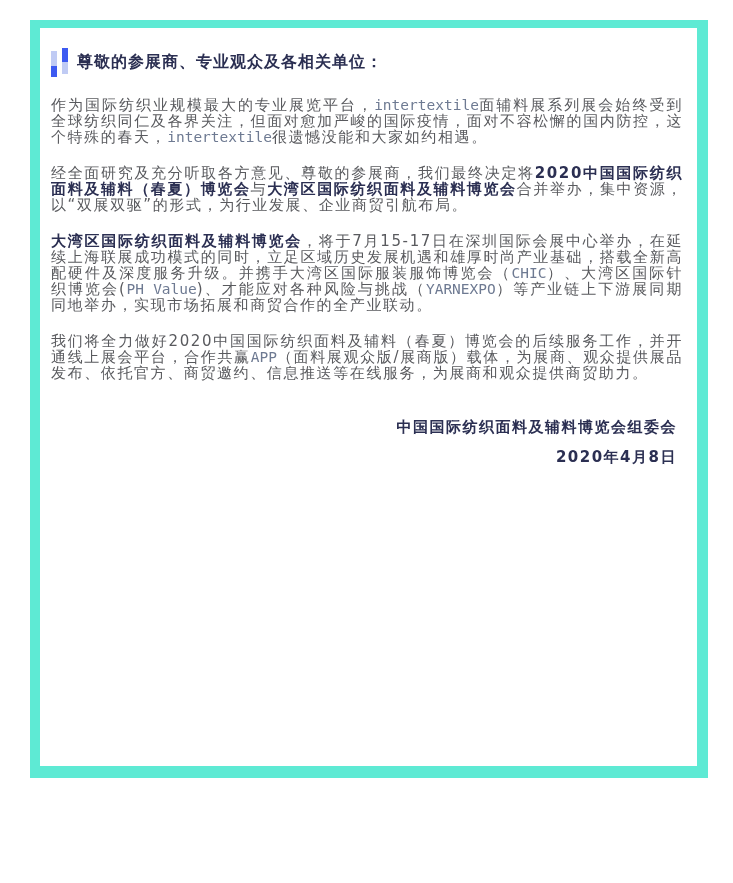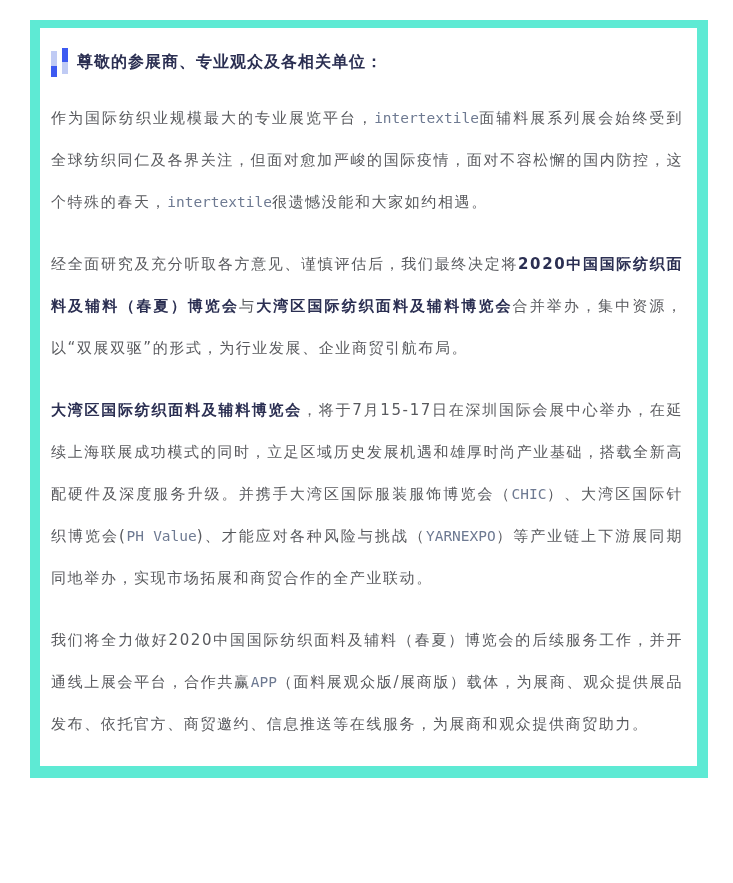--- a/index.html
+++ b/index.html
@@ -63,21 +63,21 @@
     font-size: 16px;
     font-weight: bold;
     color: #2b2f52;
     letter-spacing: 1px;
     margin-left: 9px;
     white-space: nowrap;
   }
   .para {
     margin: 0 0 20px 0;
     font-size: 15px;
-    line-height: 42px;
+    line-height: 16px;
     letter-spacing: 1.6px;
     color: #595a5e;
     text-align: justify;
   }
   .b {
     font-weight: bold;
     color: #2b2f52;
   }
   .lt {
     font-family: "DejaVu Sans Mono", monospace;
@@ -105,26 +105,27 @@
     <div class="heading">
       <span class="icon-bars">
         <span class="bar bar-l"></span>
         <span class="bar bar-r"></span>
       </span>
       <span class="heading-text">尊敬的参展商、专业观众及各相关单位：</span>
     </div>
 
     <p class="para"><span class="cn">作为国际纺织业规模最大的专业展览平台，</span><span class="lt">intertextile</span><span class="cn">面辅料展系列展会始终受到全球纺织同仁及各界关注，但面对愈加严峻的国际疫情，面对不容松懈的国内防控，这个特殊的春天，</span><span class="lt">intertextile</span><span class="cn">很遗憾没能和大家如约相遇。</span></p>
 
-    <p class="para"><span class="cn">经全面研究及充分听取各方意见、谨慎评估后，我们最终决定将</span><span class="b">2020中国国际纺织面料及辅料（春夏）博览会</span><span class="cn">与</span><span class="b">大湾区国际纺织面料及辅料博览会</span><span class="cn">合并举办，集中资源，以“双展双驱”的形式，为行业发展、企业商贸引航布局。</span></p>
+    <p class="para"><span class="cn">经全面研究及充分听取各方意见、尊敬的参展商，我们最终决定将</span><span class="b">2020中国国际纺织面料及辅料（春夏）博览会</span><span class="cn">与</span><span class="b">大湾区国际纺织面料及辅料博览会</span><span class="cn">合并举办，集中资源，以“双展双驱”的形式，为行业发展、企业商贸引航布局。</span></p>
 
     <p class="para"><span class="b">大湾区国际纺织面料及辅料博览会</span><span class="cn">，将于7月15-17日在深圳国际会展中心举办，在延续上海联展成功模式的同时，立足区域历史发展机遇和雄厚时尚产业基础，搭载全新高配硬件及深度服务升级。并携手大湾区国际服装服饰博览会（</span><span class="lt">CHIC</span><span class="cn">）、大湾区国际针织博览会(</span><span class="lt">PH Value</span><span class="cn">)、才能应对各种风险与挑战（</span><span class="lt">YARNEXPO</span><span class="cn">）等产业链上下游展同期同地举办，实现市场拓展和商贸合作的全产业联动。</span></p>
 
 
     <p class="para"><span class="cn">我们将全力做好2020中国国际纺织面料及辅料（春夏）博览会的后续服务工作，并开通线上展会平台，合作共赢</span><span class="lt">APP</span><span class="cn">（面料展观众版/展商版）载体，为展商、观众提供展品发布、依托官方、商贸邀约、信息推送等在线服务，为展商和观众提供商贸助力。</span></p>
 
 
     <div class="signature">
+      <div>中国国际纺织面料及辅料博览会组委会</div>
       <div>2020年4月8日</div>
     </div>
 
   </div>
 </div>
 
 </body></html>

